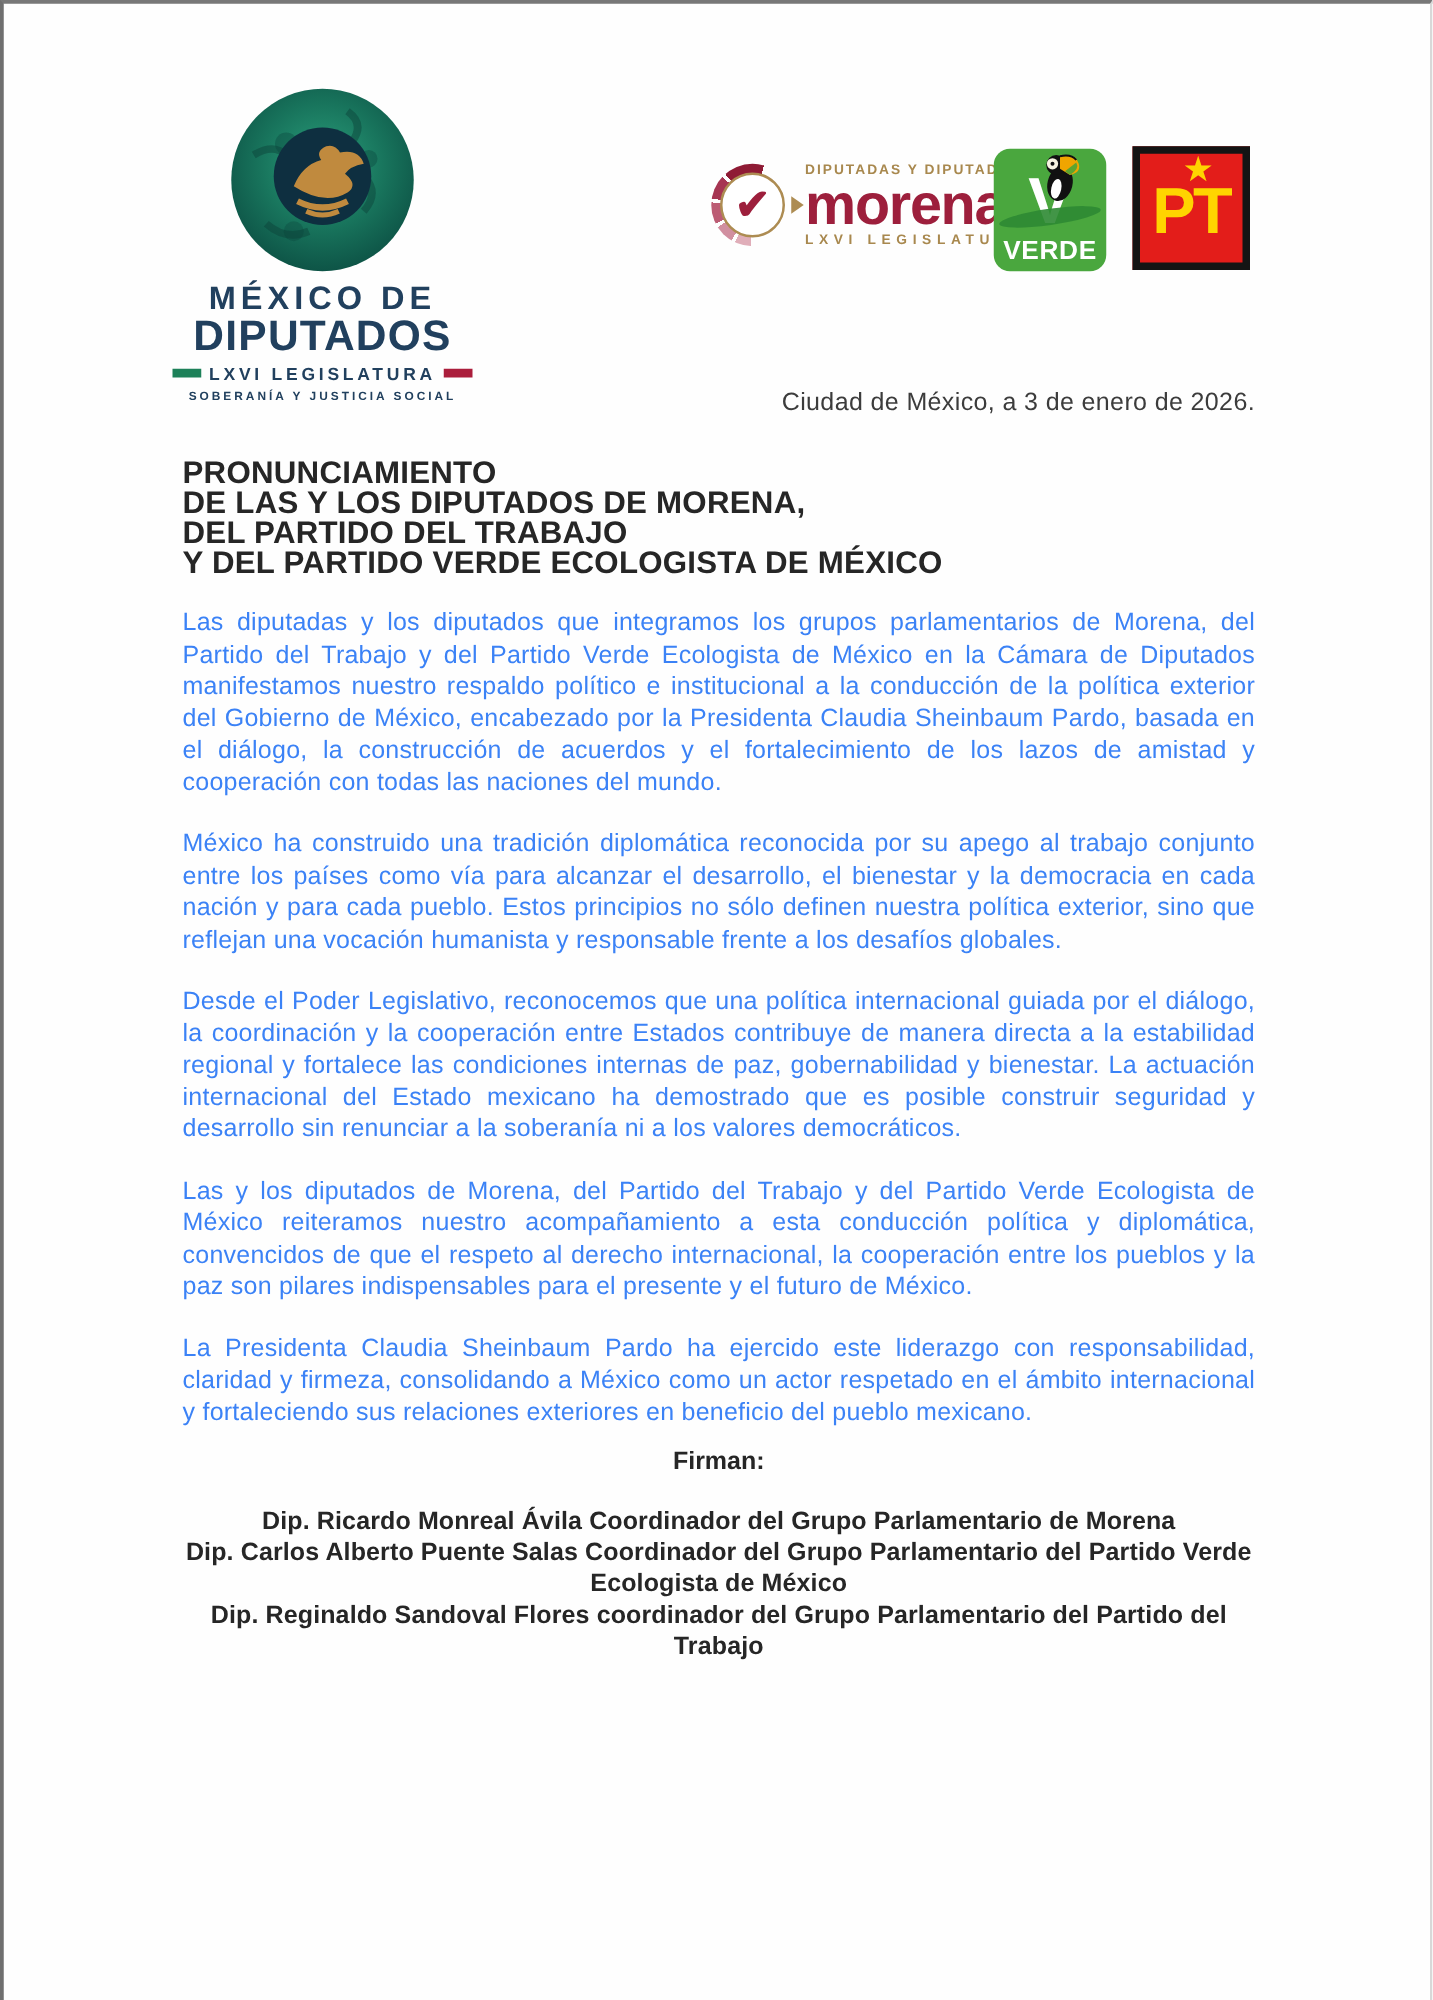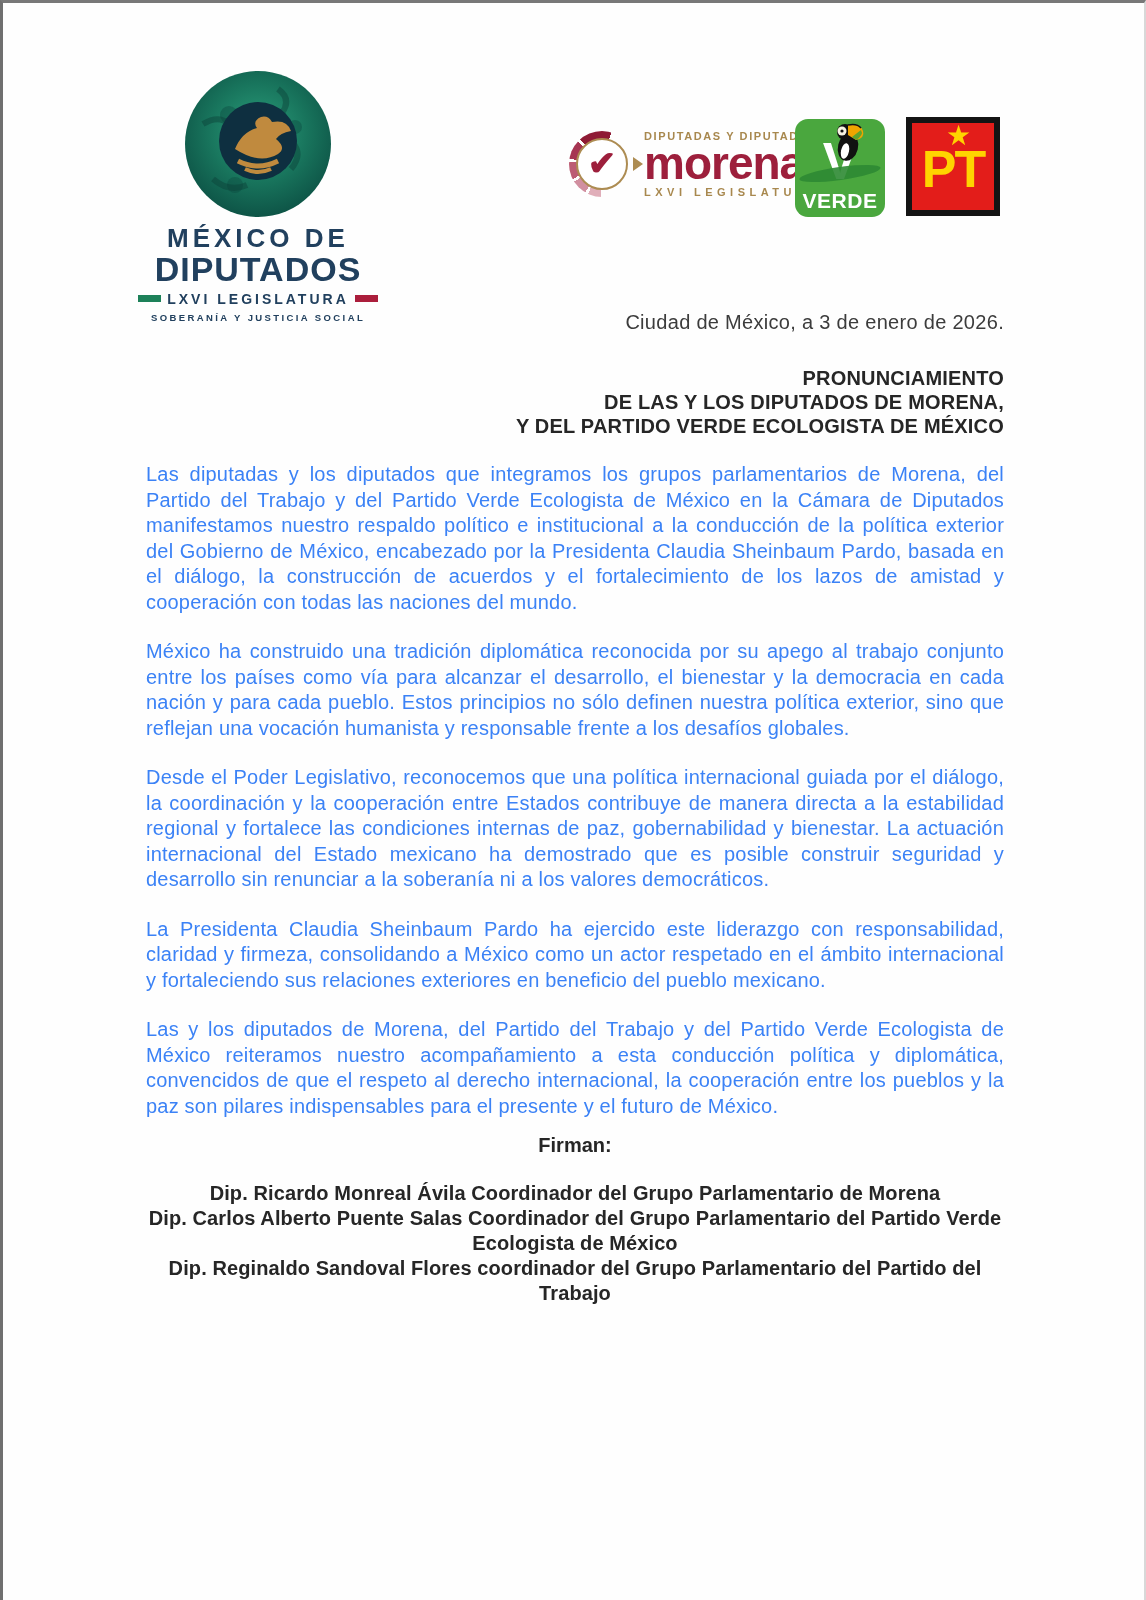--- a/index.html
+++ b/index.html
@@ -60,22 +60,22 @@
   .pt-logo { position:absolute; left:903px; top:114px; width:94px; height:99px;
     background:#e31d1a; border:6px solid #141414; }
   .pt-star { position:absolute; top:-4px; left:50%; transform:translateX(-28%);
     color:#ffd400; font-size:28px; line-height:1.2; }
   .pt-name { position:absolute; bottom:12px; left:0; width:100%; text-align:center;
     color:#ffd400; font-size:52px; font-weight:bold; letter-spacing:-2px; line-height:1.1; }
 
   
   .content { position:absolute; left:143px; top:308px; width:858px; color:#333333; }
   .date-line { text-align:right; font-size:20px; color:#3c3c3c; letter-spacing:0.3px; }
-  .doc-title { margin-top:32px; font-size:20px; font-weight:bold; color:#262626;
-    line-height:24px; letter-spacing:0.2px;text-align:right; }
+  .doc-title { margin-top:32px; font-size:25px; font-weight:bold; color:#262626;
+    line-height:24px; letter-spacing:0.2px; }
   .body-par { margin-top:24px; font-size:20px; line-height:25.5px; text-align:justify;
     letter-spacing:0.2px; color:#3b82f6; }
   .firman { margin-top:15px; text-align:center; font-size:20px; font-weight:bold; color:#262626; }
   .signatures { margin-top:24px; text-align:center; font-size:20px; font-weight:bold;
     color:#262626; line-height:25px; letter-spacing:0.1px; }
 </style>
 </head>
 <body>
 
 <div class="page">
@@ -141,28 +141,29 @@
     <div class="pt-star">★</div>
     <div class="pt-name">PT</div>
   </div>
 
   <div class="content">
     <div class="date-line">Ciudad de México, a 3 de enero de 2026.</div>
 
     <div class="doc-title">
       <div>PRONUNCIAMIENTO</div>
       <div>DE LAS Y LOS DIPUTADOS DE MORENA,</div>
+      <div>DEL PARTIDO DEL TRABAJO</div>
       <div>Y DEL PARTIDO VERDE ECOLOGISTA DE MÉXICO</div>
     </div>
 
     <p class="body-par">Las diputadas y los diputados que integramos los grupos parlamentarios de Morena, del Partido del Trabajo y del Partido Verde Ecologista de México en la Cámara de Diputados manifestamos nuestro respaldo político e institucional a la conducción de la política exterior del Gobierno de México, encabezado por la Presidenta Claudia Sheinbaum Pardo, basada en el diálogo, la construcción de acuerdos y el fortalecimiento de los lazos de amistad y cooperación con todas las naciones del mundo.</p>
     <p class="body-par">México ha construido una tradición diplomática reconocida por su apego al trabajo conjunto entre los países como vía para alcanzar el desarrollo, el bienestar y la democracia en cada nación y para cada pueblo. Estos principios no sólo definen nuestra política exterior, sino que reflejan una vocación humanista y responsable frente a los desafíos globales.</p>
     <p class="body-par">Desde el Poder Legislativo, reconocemos que una política internacional guiada por el diálogo, la coordinación y la cooperación entre Estados contribuye de manera directa a la estabilidad regional y fortalece las condiciones internas de paz, gobernabilidad y bienestar. La actuación internacional del Estado mexicano ha demostrado que es posible construir seguridad y desarrollo sin renunciar a la soberanía ni a los valores democráticos.</p>
+    <p class="body-par">Las y los diputados de Morena, del Partido del Trabajo y del Partido Verde Ecologista de México reiteramos nuestro acompañamiento a esta conducción política y diplomática, convencidos de que el respeto al derecho internacional, la cooperación entre los pueblos y la paz son pilares indispensables para el presente y el futuro de México.</p>
     <p class="body-par">La Presidenta Claudia Sheinbaum Pardo ha ejercido este liderazgo con responsabilidad, claridad y firmeza, consolidando a México como un actor respetado en el ámbito internacional y fortaleciendo sus relaciones exteriores en beneficio del pueblo mexicano.</p>
-    <p class="body-par">Las y los diputados de Morena, del Partido del Trabajo y del Partido Verde Ecologista de México reiteramos nuestro acompañamiento a esta conducción política y diplomática, convencidos de que el respeto al derecho internacional, la cooperación entre los pueblos y la paz son pilares indispensables para el presente y el futuro de México.</p>
 
     <div class="firman">Firman:</div>
 
     <div class="signatures">
       <div class="sig">Dip. Ricardo Monreal Ávila Coordinador del Grupo Parlamentario de Morena</div>
       <div class="sig">Dip. Carlos Alberto Puente Salas Coordinador del Grupo Parlamentario del Partido Verde Ecologista de México</div>
       <div class="sig">Dip. Reginaldo Sandoval Flores coordinador del Grupo Parlamentario del Partido del Trabajo</div>
     </div>
   </div>
 

